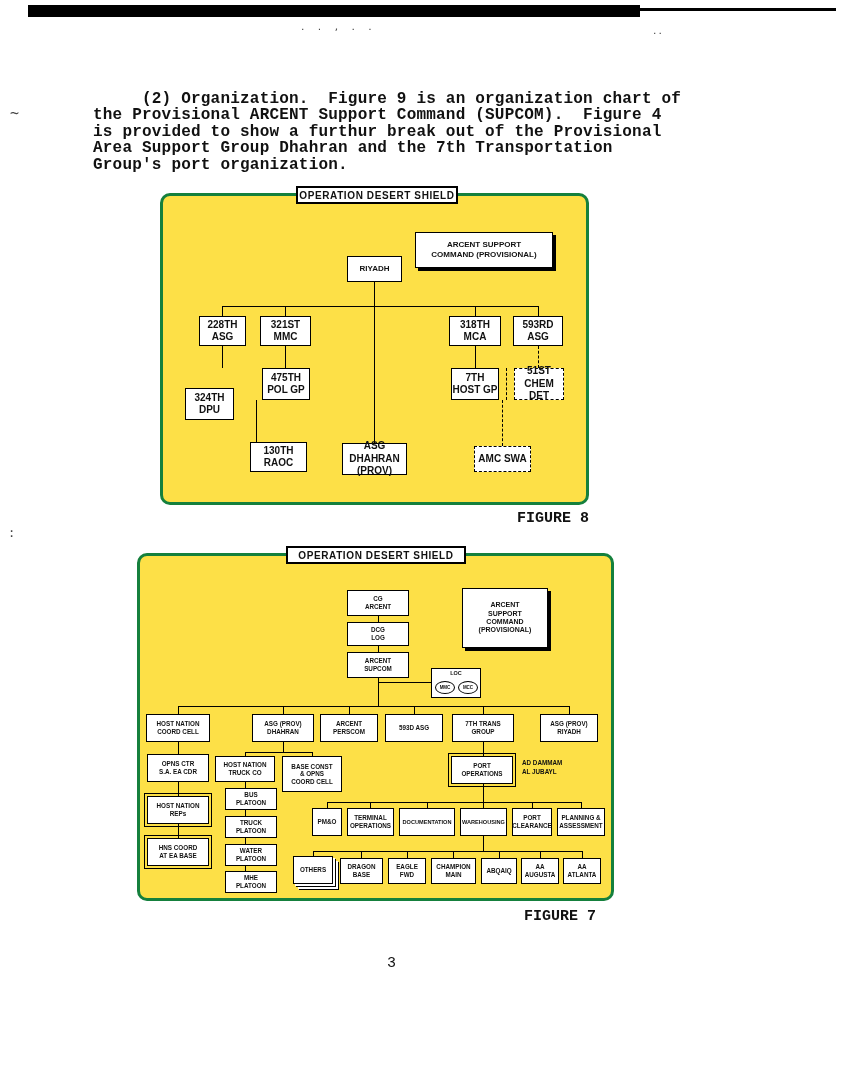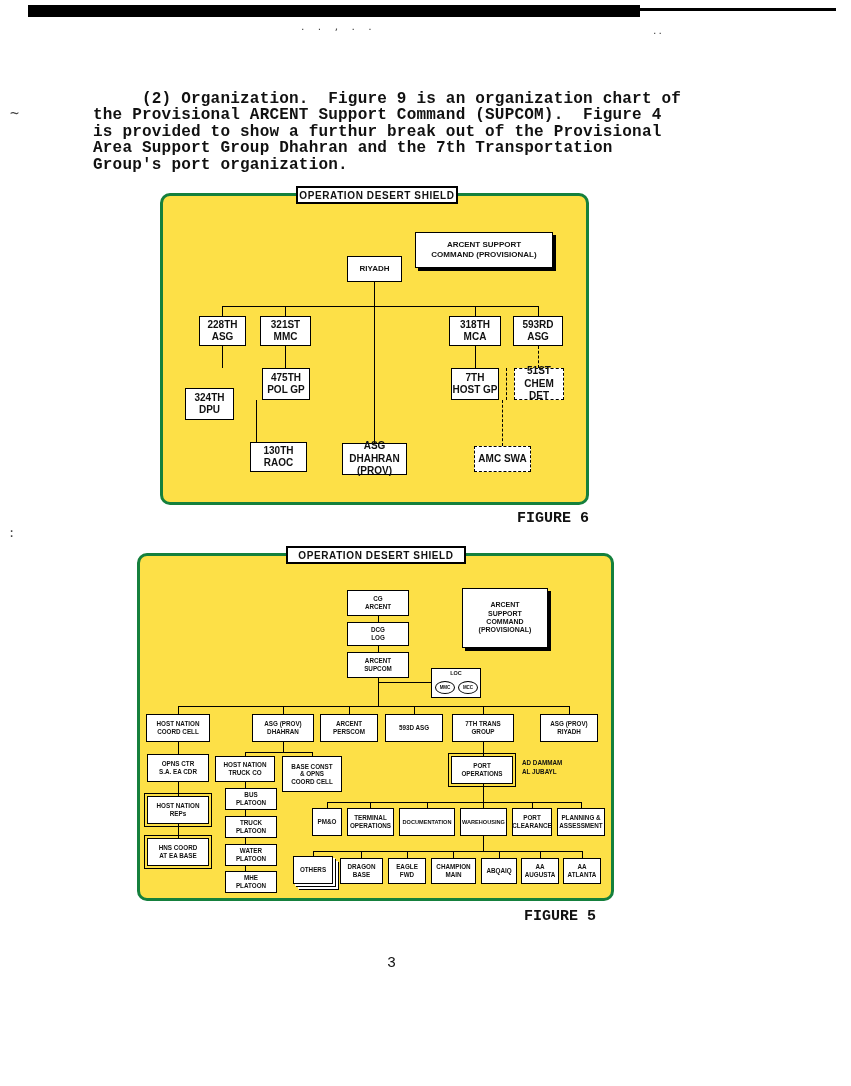--- a/index.html
+++ b/index.html
@@ -107,21 +107,21 @@
 HOST GP</div>
     <div class="bx dashed" style="left:351px;top:172px;width:50px;height:32px;">51ST
 CHEM DET</div>
 
     <div class="bx" style="left:65px;top:246px;width:57px;height:30px;margin-left:22px;">130TH RAOC</div>
     <div class="bx" style="left:179px;top:247px;width:65px;height:32px;">ASG DHAHRAN
 (PROV)</div>
     <div class="bx dashed" style="left:311px;top:250px;width:57px;height:26px;">AMC SWA</div>
   </div>
 
-  <div class="caption" style="left:517px;top:510px;">FIGURE 6</div>
+  <div class="caption" style="left:517px;top:510px;">FIGURE 8</div>
 
   <div class="fig f4" style="left:137px;top:553px;width:477px;height:348px;">
     <div class="figtitle" style="left:146px;top:-10px;width:180px;height:18px;">OPERATION DESERT SHIELD</div>
 
     <div class="bx" style="left:207px;top:34px;width:62px;height:26px;">CG
 ARCENT</div>
     <div class="bx shadow" style="left:322px;top:32px;width:86px;height:60px;font-size:7px;">ARCENT
 SUPPORT
 COMMAND
 (PROVISIONAL)</div>
@@ -226,17 +226,17 @@
 FWD</div>
     <div class="bx" style="left:291px;top:302px;width:45px;height:26px;">CHAMPION
 MAIN</div>
     <div class="bx" style="left:341px;top:302px;width:36px;height:26px;">ABQAIQ</div>
     <div class="bx" style="left:381px;top:302px;width:38px;height:26px;">AA
 AUGUSTA</div>
     <div class="bx" style="left:423px;top:302px;width:38px;height:26px;">AA
 ATLANTA</div>
   </div>
 
-  <div class="caption" style="left:524px;top:908px;">FIGURE 5</div>
+  <div class="caption" style="left:524px;top:908px;">FIGURE 7</div>
 
   <div class="pagenum" style="left:387px;top:955px;">3</div>
 
 </div>
 
 </body></html>

